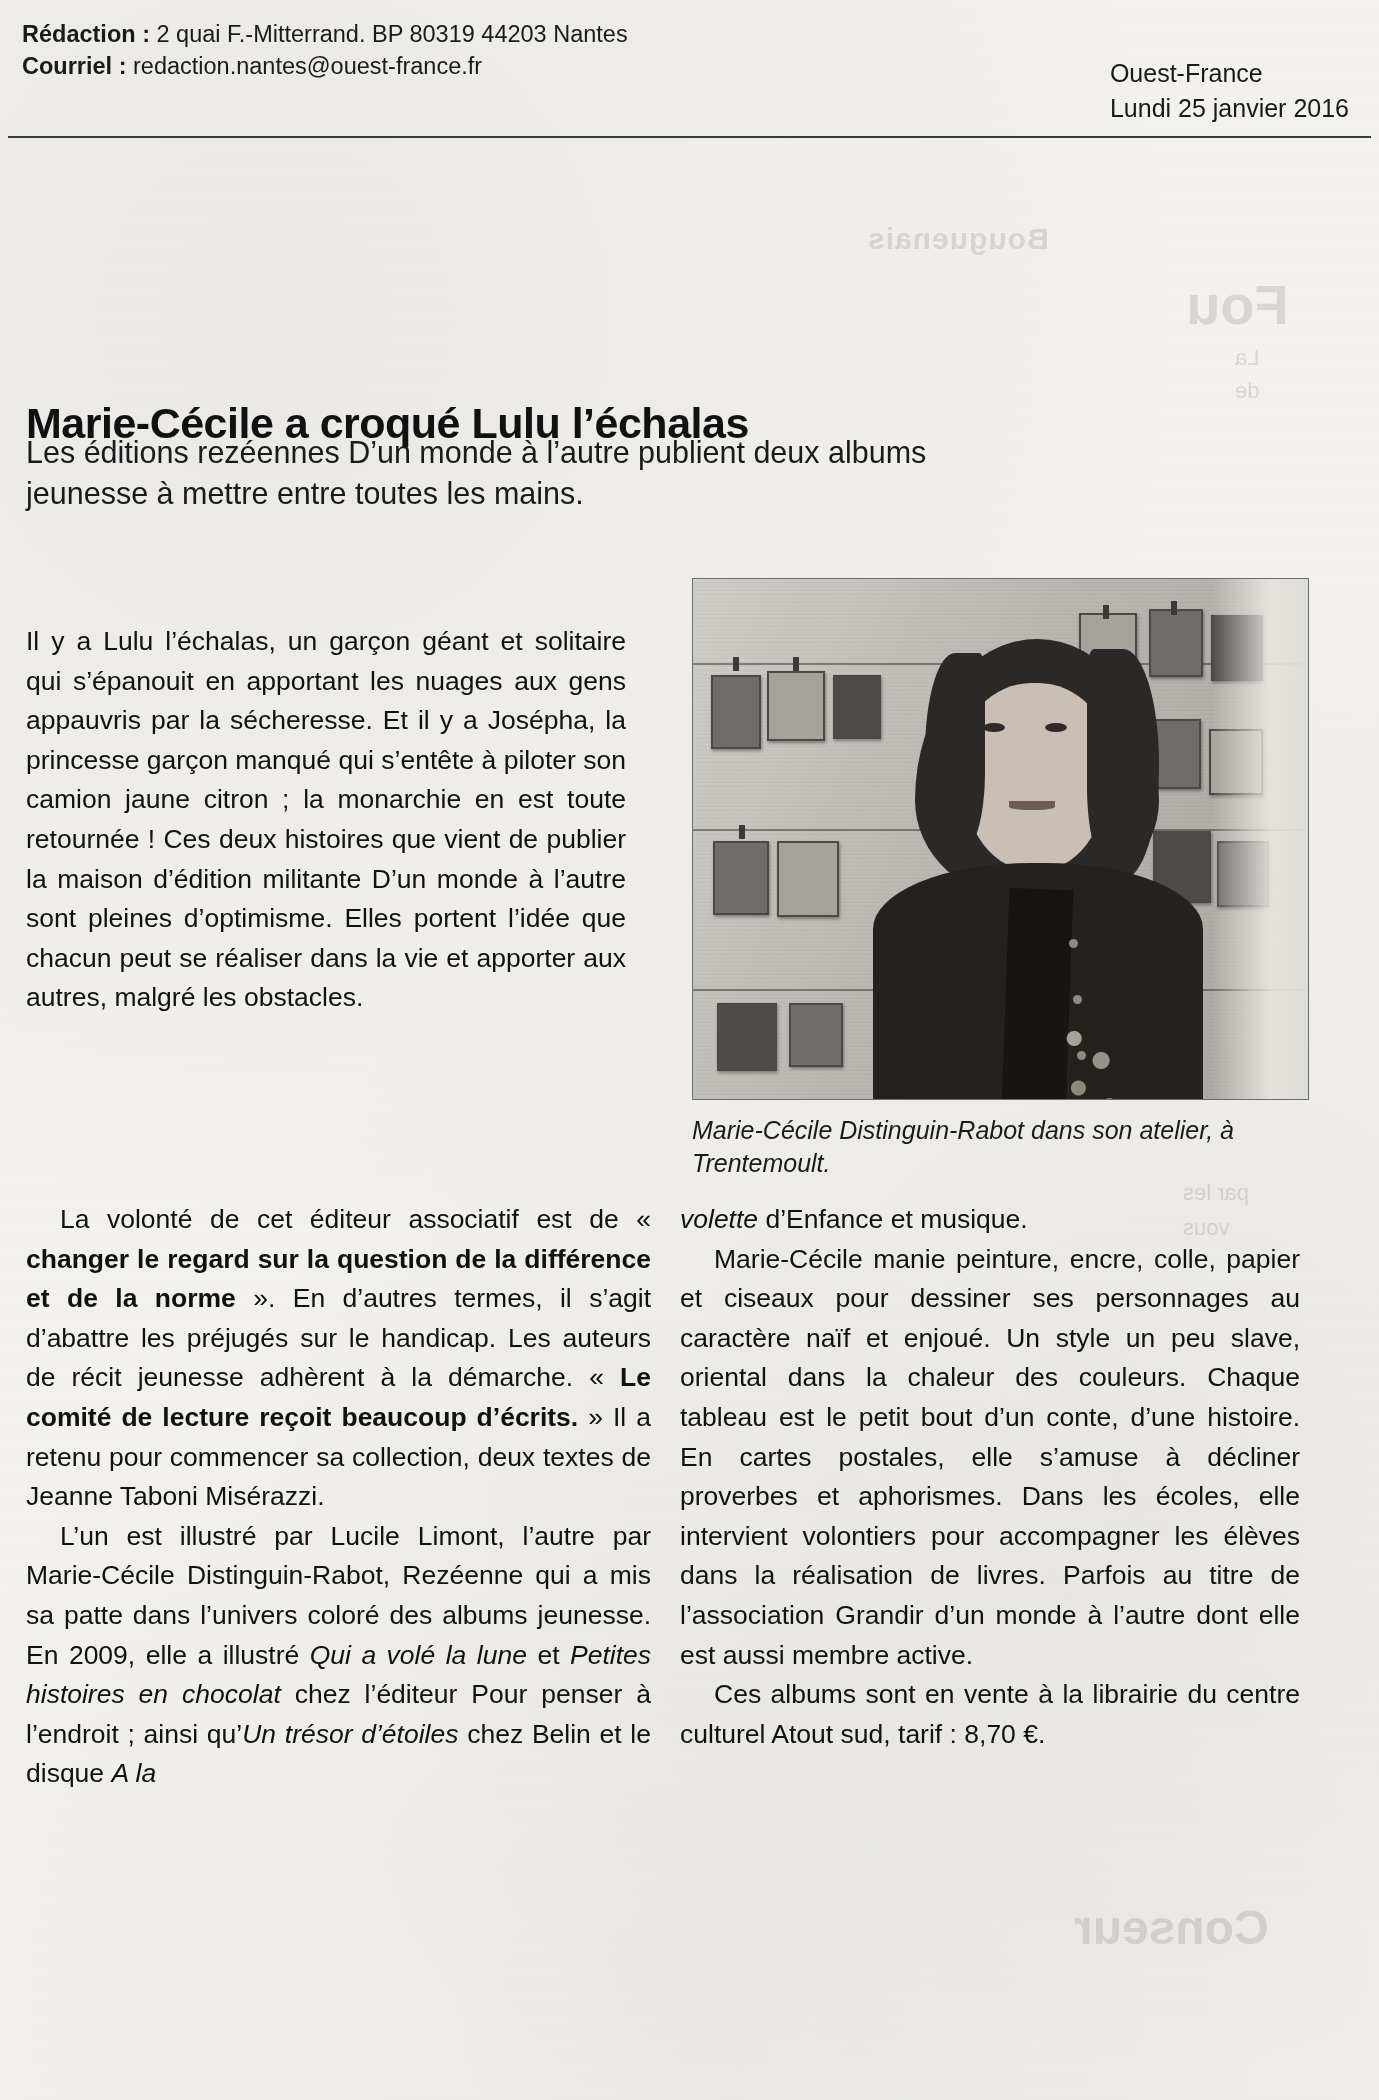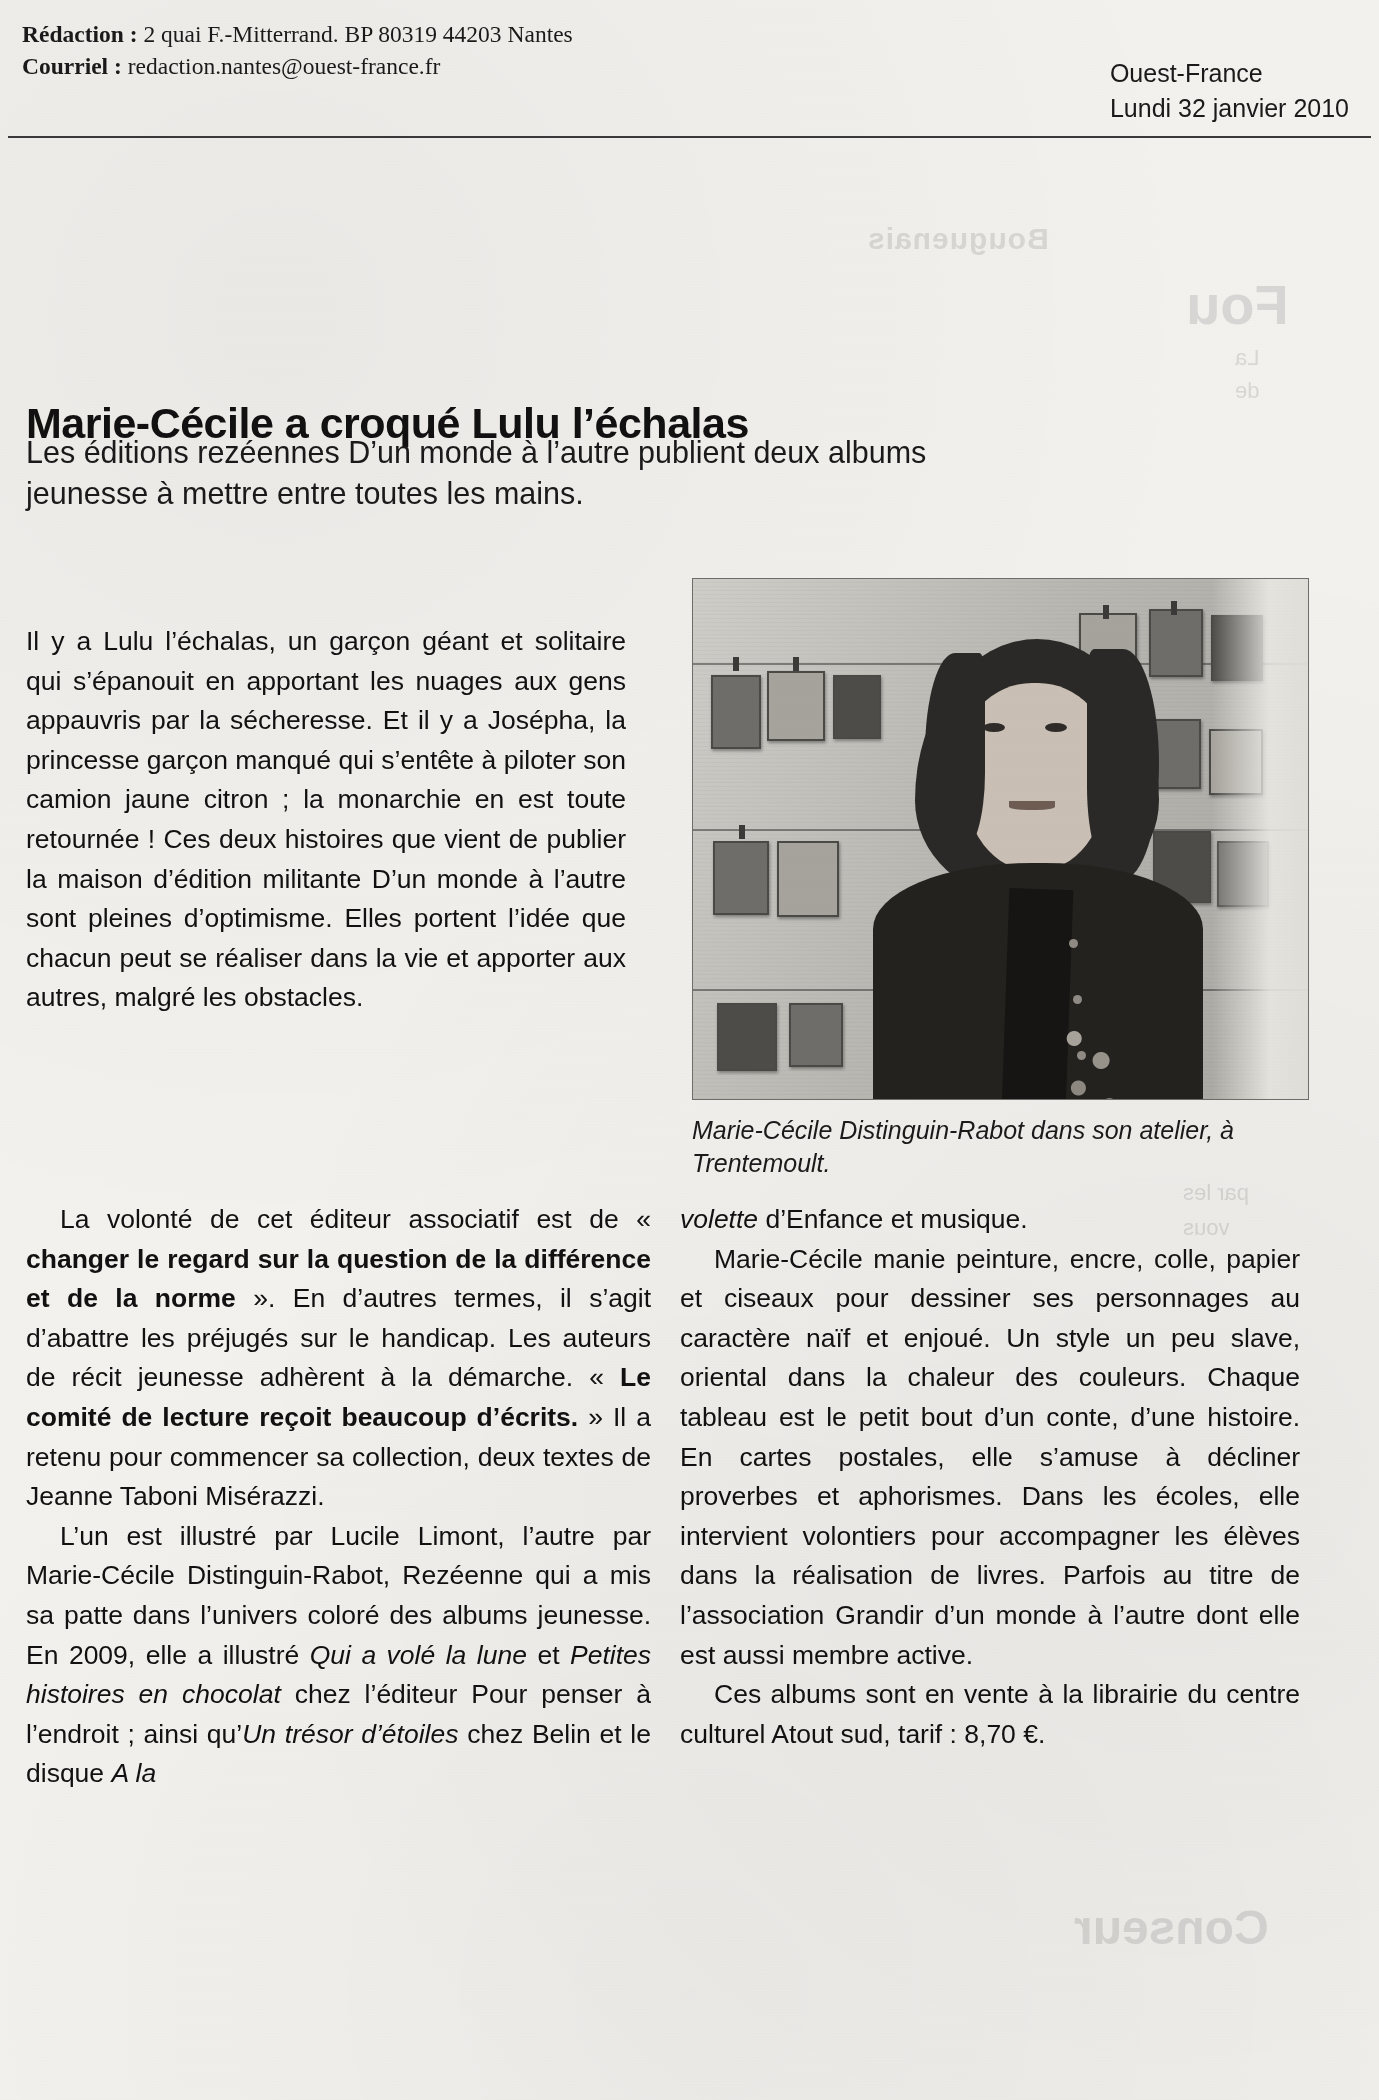--- a/index.html
+++ b/index.html
@@ -41,21 +41,20 @@
     right: 22px;
     height: 112px;
   }
   .masthead-left {
     position: absolute;
     left: 0;
     top: 0;
     font-size: 23.5px;
     line-height: 32px;
     color: #1a1a1a;
-    font-family: Liberation Serif, serif;
   }
   .masthead-left .lbl { font-weight: bold; }
   .masthead-right {
     position: absolute;
     right: 8px;
     top: 38px;
     text-align: left;
     font-size: 25px;
     line-height: 35px;
     color: #1a1a1a;
@@ -311,21 +310,21 @@
     <div class="masthead-left">
       <div>
         <span class="lbl">Rédaction :</span><span> 2 quai F.-Mitterrand. BP 80319 44203 Nantes</span>
       </div>
       <div>
         <span class="lbl">Courriel :</span><span> redaction.nantes@ouest-france.fr</span>
       </div>
     </div>
     <div class="masthead-right">
       <div>Ouest-France</div>
-      <div>Lundi 32 janvier 2010</div>
+      <div>Lundi 25 janvier 2016</div>
     </div>
   </div>
   <div class="rule"></div>
 
   <h1 class="headline">Marie-Cécile a croqué Lulu l’échalas</h1>
   <div class="standfirst">Les éditions rezéennes D’un monde à l’autre publient deux albums jeunesse à mettre entre toutes les mains.</div>
 
   <div class="photo-wrap">
     <div class="photo">
       <div class="wall"></div>

